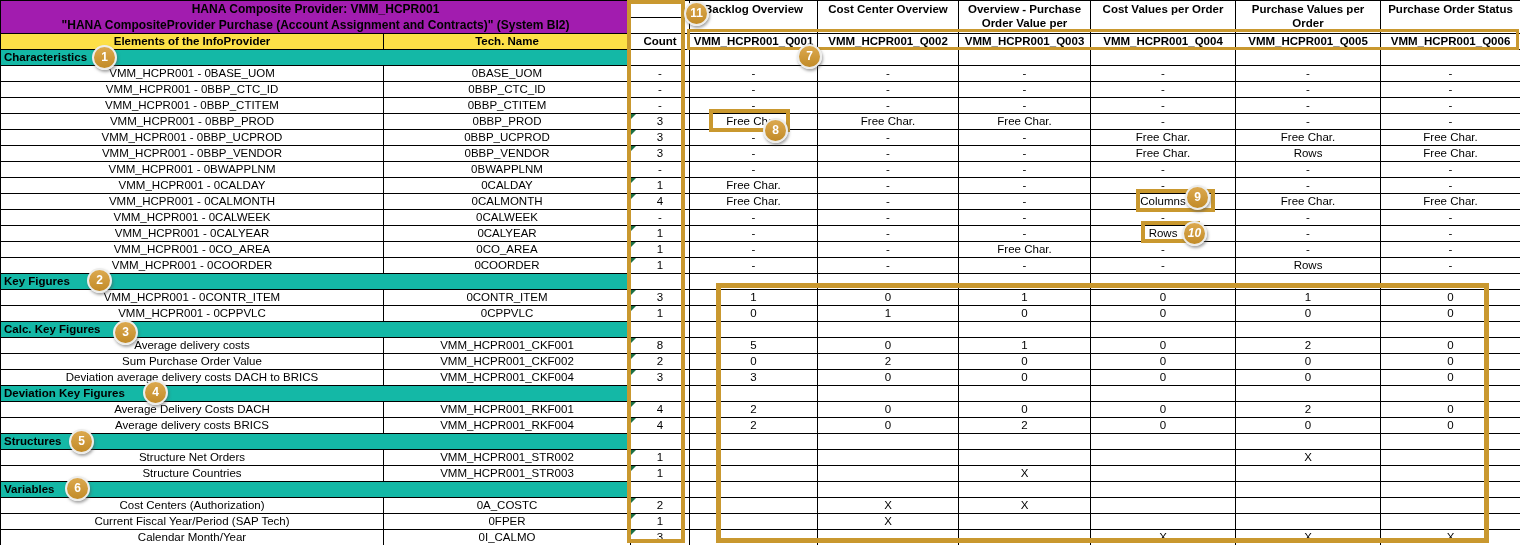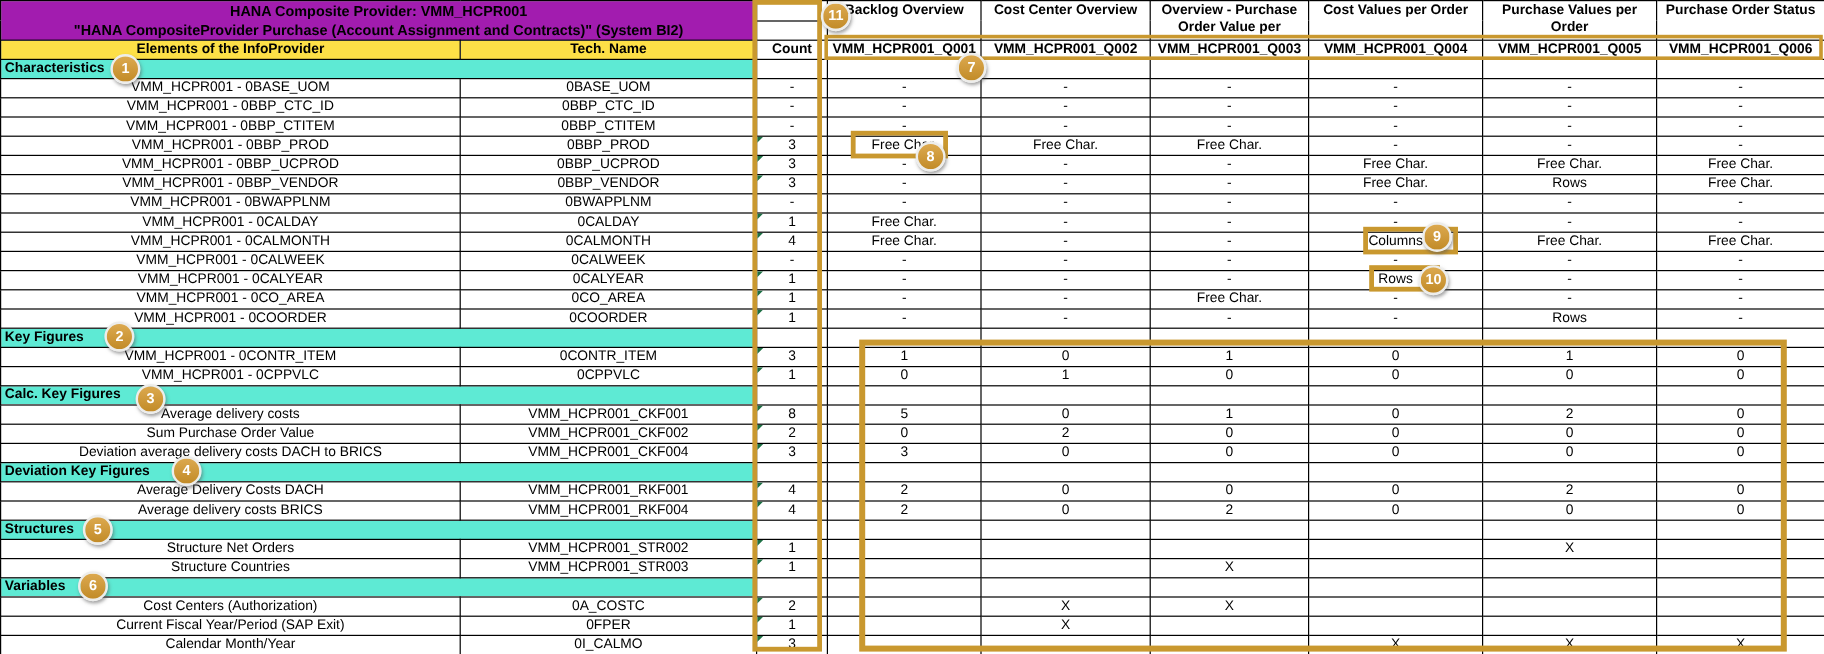--- a/index.html
+++ b/index.html
@@ -4,39 +4,39 @@
 <style>
   html,body{margin:0;padding:0;background:#fff;}
   .stage{position:relative;width:1520px;height:545px;font-family:"Liberation Sans",sans-serif;background:#fff;overflow:hidden;}
   table{border-collapse:collapse;table-layout:fixed;width:1520px;}
   td{border:1px solid #000;height:15px;padding:0 3px;font-size:11.5px;line-height:15px;overflow:hidden;white-space:nowrap;box-sizing:border-box;color:#000;}
   .titlecell{background:#a21caf;text-align:center;font-weight:bold;font-size:12px;}
   .titlecell div{line-height:16px;}
   .qtitle{font-weight:bold;text-align:center;vertical-align:top;white-space:normal;line-height:14px;padding-top:1px;}
   .colhead{font-weight:bold;text-align:center;}
   .yellow{background:#fde047;}
-  .sec{background:#5eead4;font-weight:bold;text-align:left;}
+  .sec{background:#14b8a6;font-weight:bold;text-align:left;}
   .el{text-align:center;}
   .num{text-align:center;position:relative;}
   .tri{position:absolute;top:0;left:0;width:0;height:0;border-top:5px solid #1D7044;border-right:5px solid transparent;}
   .abox{position:absolute;border:4px solid #C9982F;box-sizing:border-box;pointer-events:none;}
   .box-count{left:627px;top:0;width:58px;height:543px;}
   .box-queries{left:687px;top:29px;width:832px;height:21px;border-width:3px;}
   .box-freechar{left:709px;top:109px;width:81px;height:23px;}
   .box-columns{left:1136px;top:189px;width:79px;height:23px;}
   .box-rows{left:1141px;top:221px;width:59px;height:22px;}
   .box-matrix{left:716px;top:283px;width:773px;height:260px;border-width:5px;}
   .badge{position:absolute;width:21px;height:21px;border-radius:50%;
     background:linear-gradient(180deg,#DCA94F 0%,#C28B28 100%);
     border:2px solid #EDEDEB;color:#fff;font-weight:bold;font-size:12px;line-height:21px;
     text-align:center;box-shadow:1px 2px 3px rgba(90,90,90,0.55);}
   .b1{left:92px;top:45px;}  .b2{left:87px;top:268px;} .b3{left:113px;top:320px;}
   .b4{left:143px;top:380px;}.b5{left:69px;top:429px;} .b6{left:65px;top:476px;}
   .b7{left:797px;top:44px;} .b8{left:763px;top:118px;}.b9{left:1185px;top:185px;}
-  .b10{left:1182px;top:221px;}.b11{left:684px;top:1px;}.b12{left:1560px;top:283px;}
+  .b10{left:1182px;top:221px;font-style:italic;}.b11{left:684px;top:1px;}.b12{left:1560px;top:283px;}
 </style>
 </head>
 <body>
 
 <div class="stage">
   <table>
     <colgroup>
       <col style="width:383px">
         <col style="width:247px">
         <col style="width:59px">
@@ -384,21 +384,21 @@
           <td class="el">0A_COSTC</td>
           <td class="num"><span class="tri"></span>2</td>
           <td class="num"></td>
           <td class="num">X</td>
           <td class="num">X</td>
           <td class="num"></td>
           <td class="num"></td>
           <td class="num"></td>
         </tr>
         <tr>
-          <td class="el">Current Fiscal Year/Period (SAP Exit)</td>
+          <td class="el">Current Fiscal Year/Period (SAP Tech)</td>
           <td class="el">0FPER</td>
           <td class="num"><span class="tri"></span>1</td>
           <td class="num"></td>
           <td class="num">X</td>
           <td class="num"></td>
           <td class="num"></td>
           <td class="num"></td>
           <td class="num"></td>
         </tr>
         <tr>

